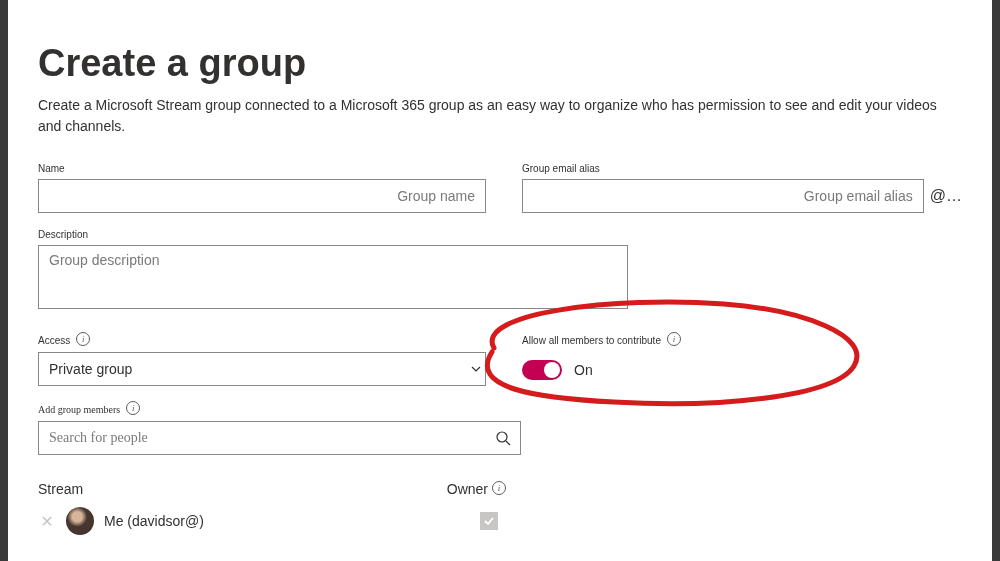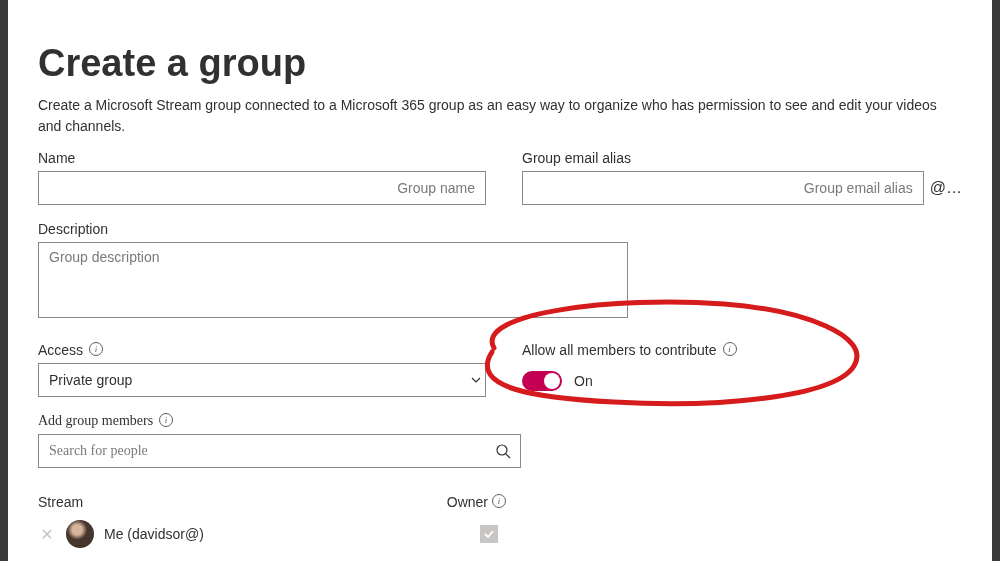--- a/index.html
+++ b/index.html
@@ -19,40 +19,40 @@
   .page-title {
     font-size: 38px;
     font-weight: 600;
     color: #323130;
     margin-bottom: 10px;
   }
   .page-desc {
     font-size: 14px;
     color: #323130;
     line-height: 1.5;
-    margin-bottom: 13px;
+    margin-bottom: 26px;
   }
   .row {
     display: flex;
     gap: 36px;
     margin-bottom: 16px;
     align-items: flex-start;
   }
   .field {
     display: flex;
     flex-direction: column;
   }
   .field-name { width: 448px; }
   .field-email { flex: 1; min-width: 0; }
   .label-row {
     display: flex;
     align-items: center;
     gap: 6px;
     margin-bottom: 5px;
-    font-size: 14px;
+    font-size: 10px;
     color: #323130;
   }
   .info-icon {
     width: 14px;
     height: 14px;
     border: 1px solid #605e5c;
     border-radius: 50%;
     display: inline-flex;
     align-items: center;
     justify-content: center;
@@ -76,21 +76,21 @@
   }
   .text-input::placeholder,
   .textarea::placeholder,
   .search-input::placeholder { color: #7a7a7a; }
   .text-input { height: 34px; width: 100%; text-align: right; }
   .email-row { display: flex; align-items: center; width: 100%; }
   .email-row .text-input { flex: 1 1 auto; min-width: 0; }
   .email-suffix { font-size: 16px; color: #323130; padding-left: 6px; white-space: nowrap; }
   .textarea {
     width: 590px;
-    height: 76px;
+    height: 64px;
     resize: none;
   }
   .select-wrap { position: relative; width: 448px; }
   .select {
     width: 100%;
     height: 34px;
     padding: 6px 30px 6px 10px;
     appearance: none;
     -webkit-appearance: none;
     background: #fff;

